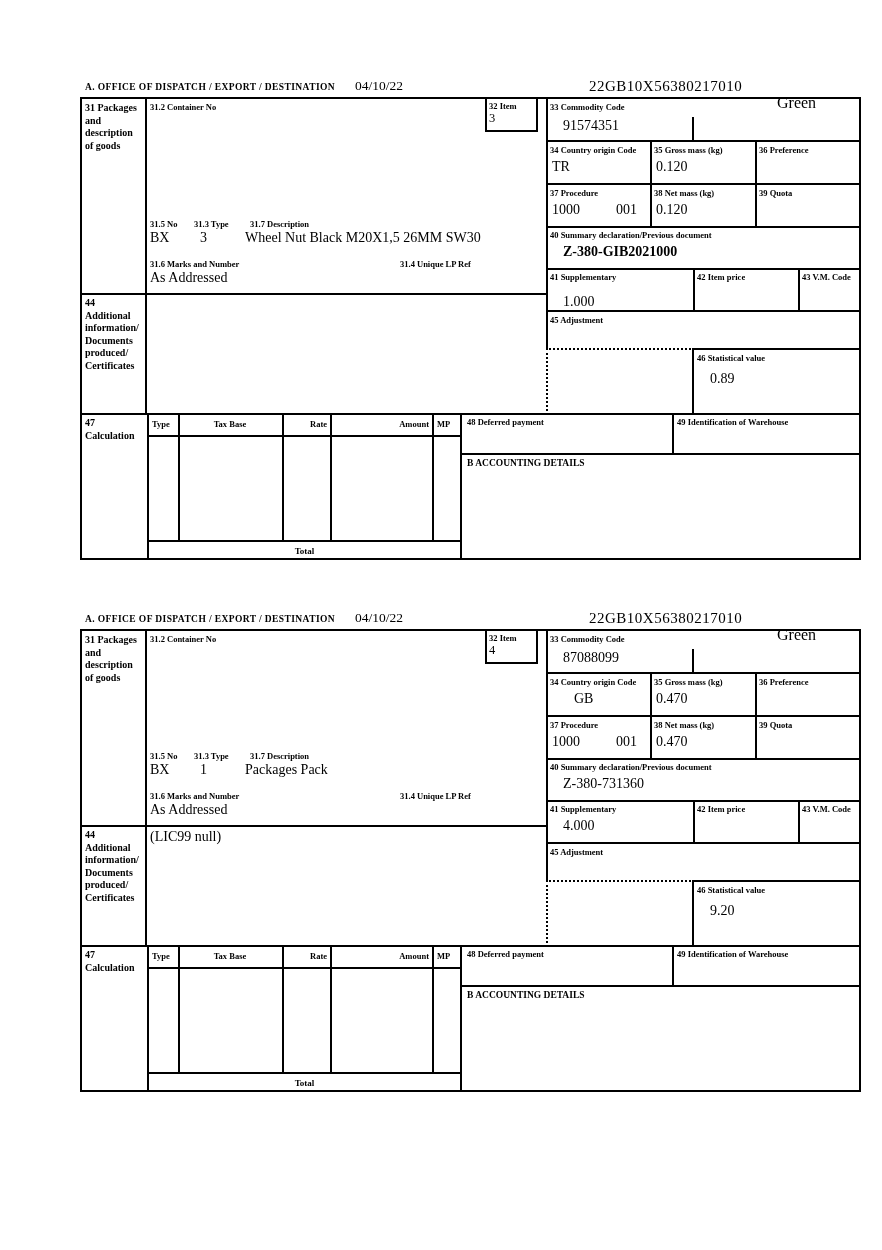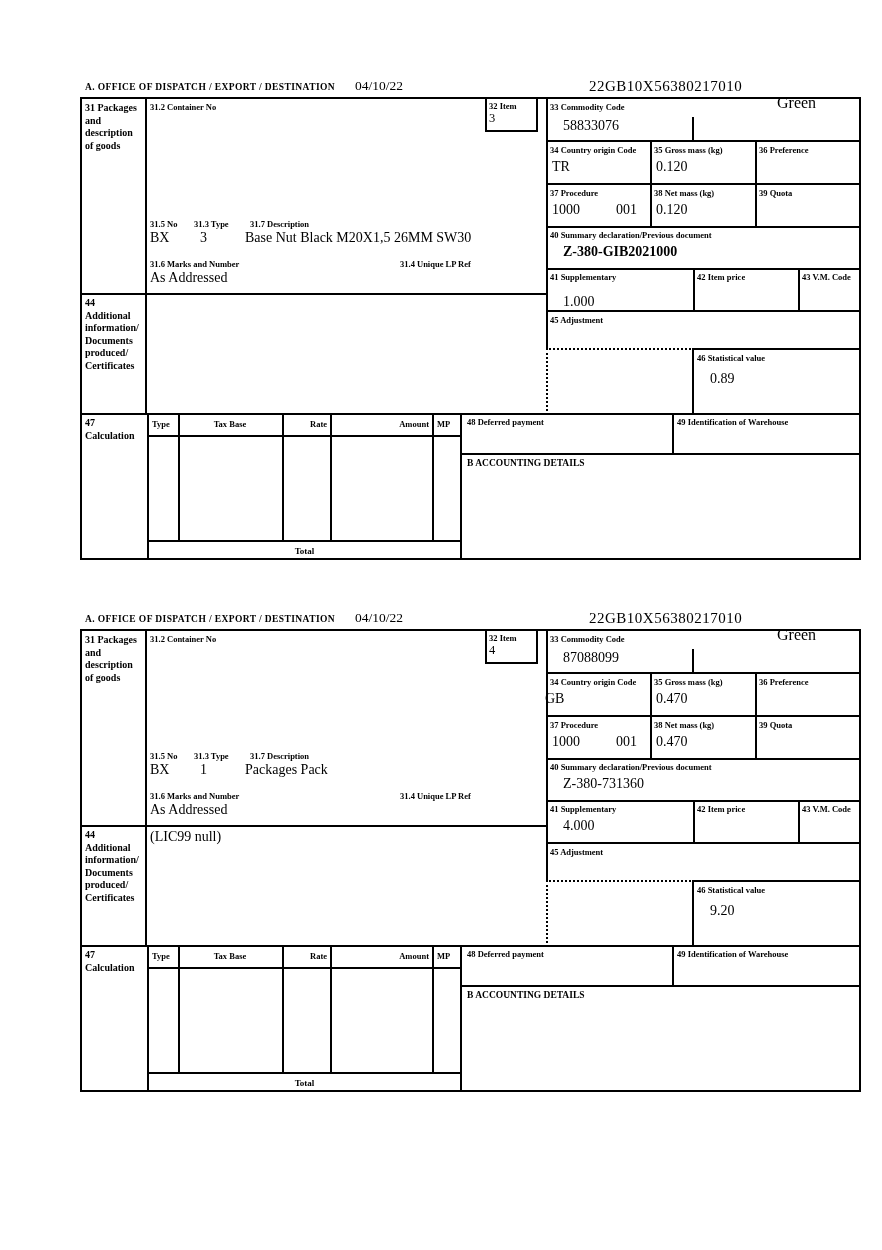--- a/index.html
+++ b/index.html
@@ -73,21 +73,21 @@
         <div>and</div>
         <div>description</div>
         <div>of goods</div>
       </div>
       <div class="lbl" style="left:68px; top:3px;">31.2 Container No</div>
 
       <div class="lbl" style="left:407px; top:2px;">32 Item</div>
       <div class="val-sm" style="left:407px; top:12px;">3</div>
 
       <div class="lbl" style="left:468px; top:3px;">33 Commodity Code</div>
-      <div class="val" style="left:481px; top:19px;">58833076</div>
+      <div class="val" style="left:481px; top:19px;">91574351</div>
 
       <div class="lbl" style="left:468px; top:46px;">34 Country origin Code</div>
       <div class="val" style="left:470px; top:60px;">TR</div>
       <div class="lbl" style="left:572px; top:46px;">35 Gross mass (kg)</div>
       <div class="val" style="left:574px; top:60px;">0.120</div>
       <div class="lbl" style="left:677px; top:46px;">36 Preference</div>
 
       <div class="lbl" style="left:468px; top:89px;">37 Procedure</div>
       <div class="val" style="left:470px; top:103px;">1000</div>
       <div class="val" style="left:534px; top:103px;">001</div>
@@ -105,21 +105,21 @@
 
       <div class="lbl" style="left:468px; top:216px;">45 Adjustment</div>
       <div class="lbl" style="left:615px; top:254px;">46 Statistical value</div>
       <div class="val" style="left:628px; top:272px;">0.89</div>
 
       <div class="lbl" style="left:68px; top:120px;">31.5 No</div>
       <div class="lbl" style="left:112px; top:120px;">31.3 Type</div>
       <div class="lbl" style="left:168px; top:120px;">31.7 Description</div>
       <div class="val" style="left:68px; top:131px;">BX</div>
       <div class="val" style="left:118px; top:131px;">3</div>
-      <div class="val" style="left:163px; top:131px;">Base Nut Black M20X1,5 26MM SW30</div>
+      <div class="val" style="left:163px; top:131px;">Wheel Nut Black M20X1,5 26MM SW30</div>
       <div class="lbl" style="left:68px; top:160px;">31.6 Marks and Number</div>
       <div class="lbl" style="left:318px; top:160px;">31.4 Unique LP Ref</div>
       <div class="val" style="left:68px; top:171px;">As Addressed</div>
 
       <div class="lbl-block" style="left:3px; top:198px; width:58px;">
         <div>44</div>
         <div>Additional</div>
         <div>information/</div>
         <div>Documents</div>
         <div>produced/</div>
@@ -189,21 +189,21 @@
       </div>
       <div class="lbl" style="left:68px; top:3px;">31.2 Container No</div>
 
       <div class="lbl" style="left:407px; top:2px;">32 Item</div>
       <div class="val-sm" style="left:407px; top:12px;">4</div>
 
       <div class="lbl" style="left:468px; top:3px;">33 Commodity Code</div>
       <div class="val" style="left:481px; top:19px;">87088099</div>
 
       <div class="lbl" style="left:468px; top:46px;">34 Country origin Code</div>
-      <div class="val" style="left:463px; top:60px;">GB</div>
+      <div class="val" style="left:492px; top:60px;">GB</div>
       <div class="lbl" style="left:572px; top:46px;">35 Gross mass (kg)</div>
       <div class="val" style="left:574px; top:60px;">0.470</div>
       <div class="lbl" style="left:677px; top:46px;">36 Preference</div>
 
       <div class="lbl" style="left:468px; top:89px;">37 Procedure</div>
       <div class="val" style="left:470px; top:103px;">1000</div>
       <div class="val" style="left:534px; top:103px;">001</div>
       <div class="lbl" style="left:572px; top:89px;">38 Net mass (kg)</div>
       <div class="val" style="left:574px; top:103px;">0.470</div>
       <div class="lbl" style="left:677px; top:89px;">39 Quota</div>

